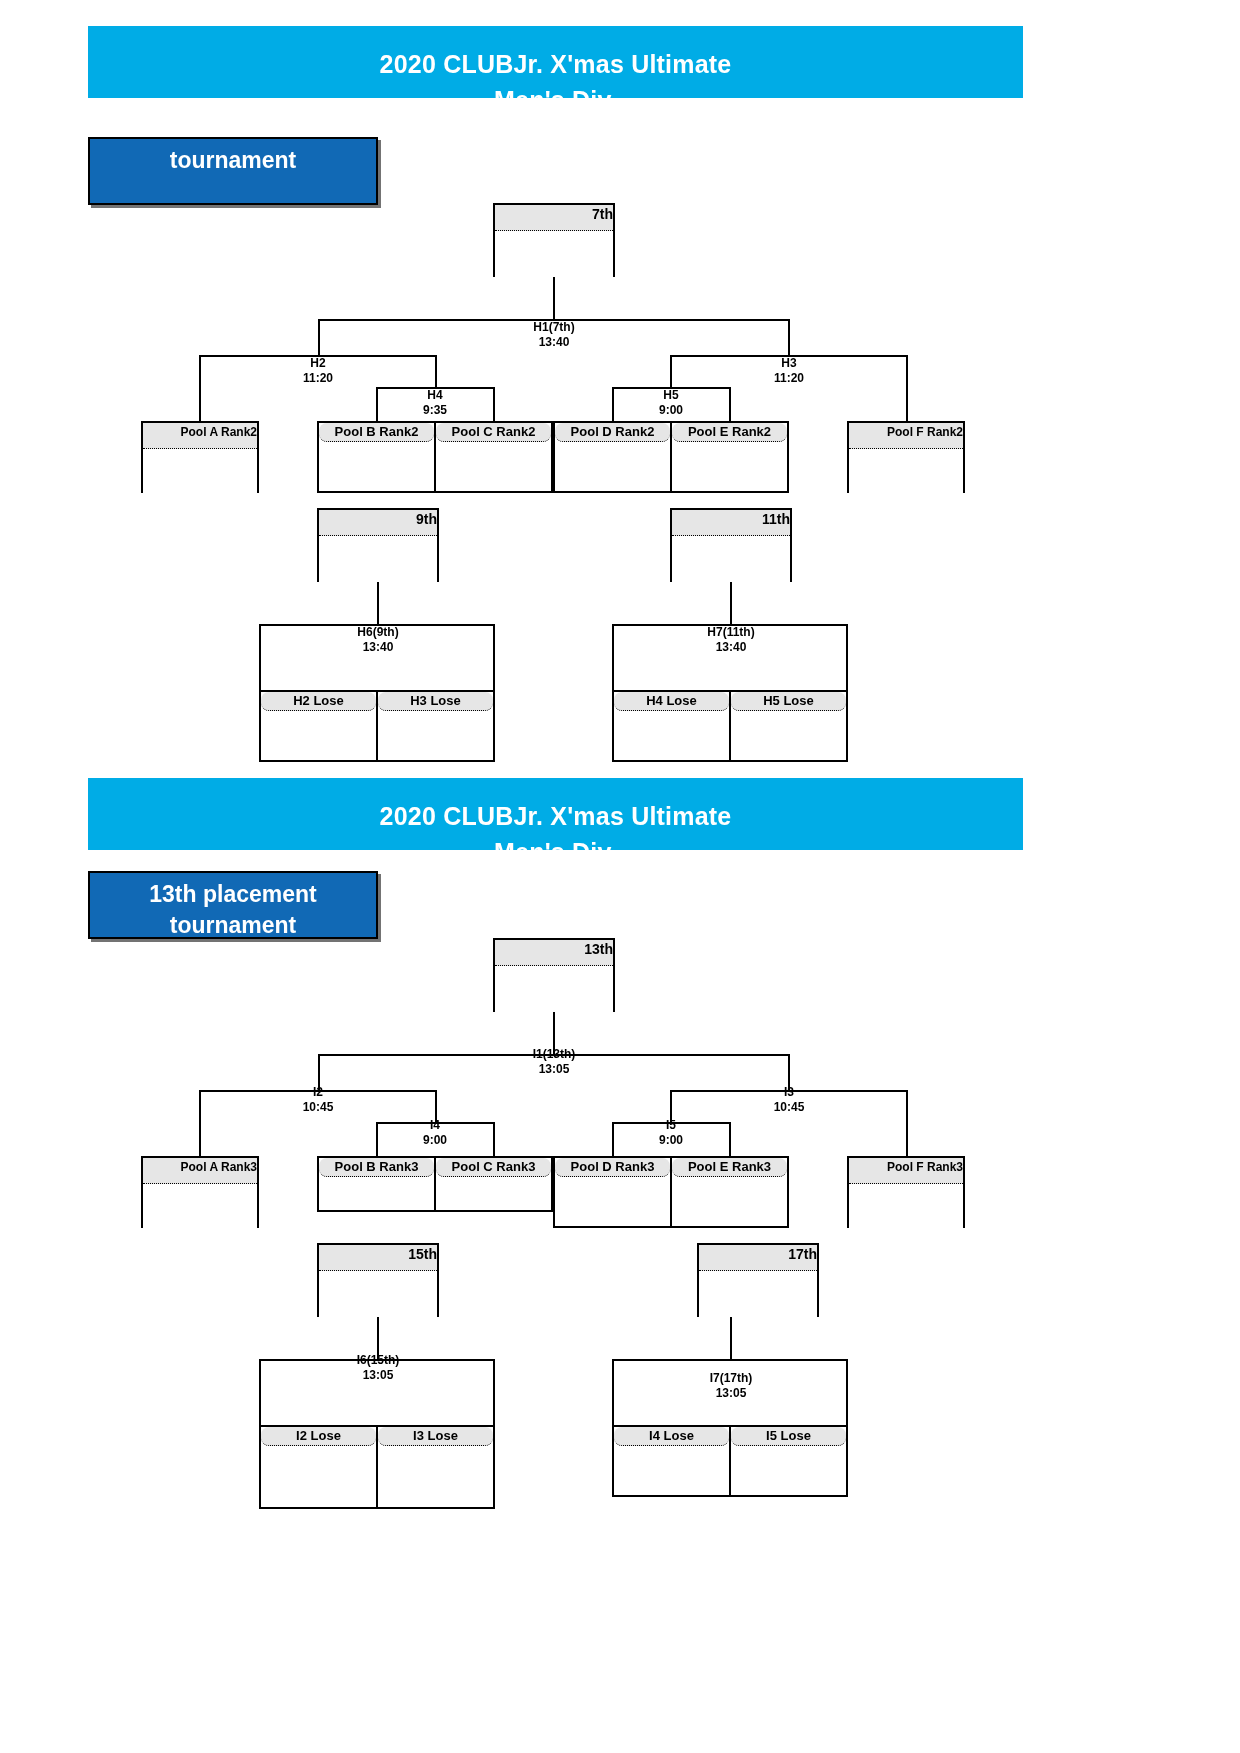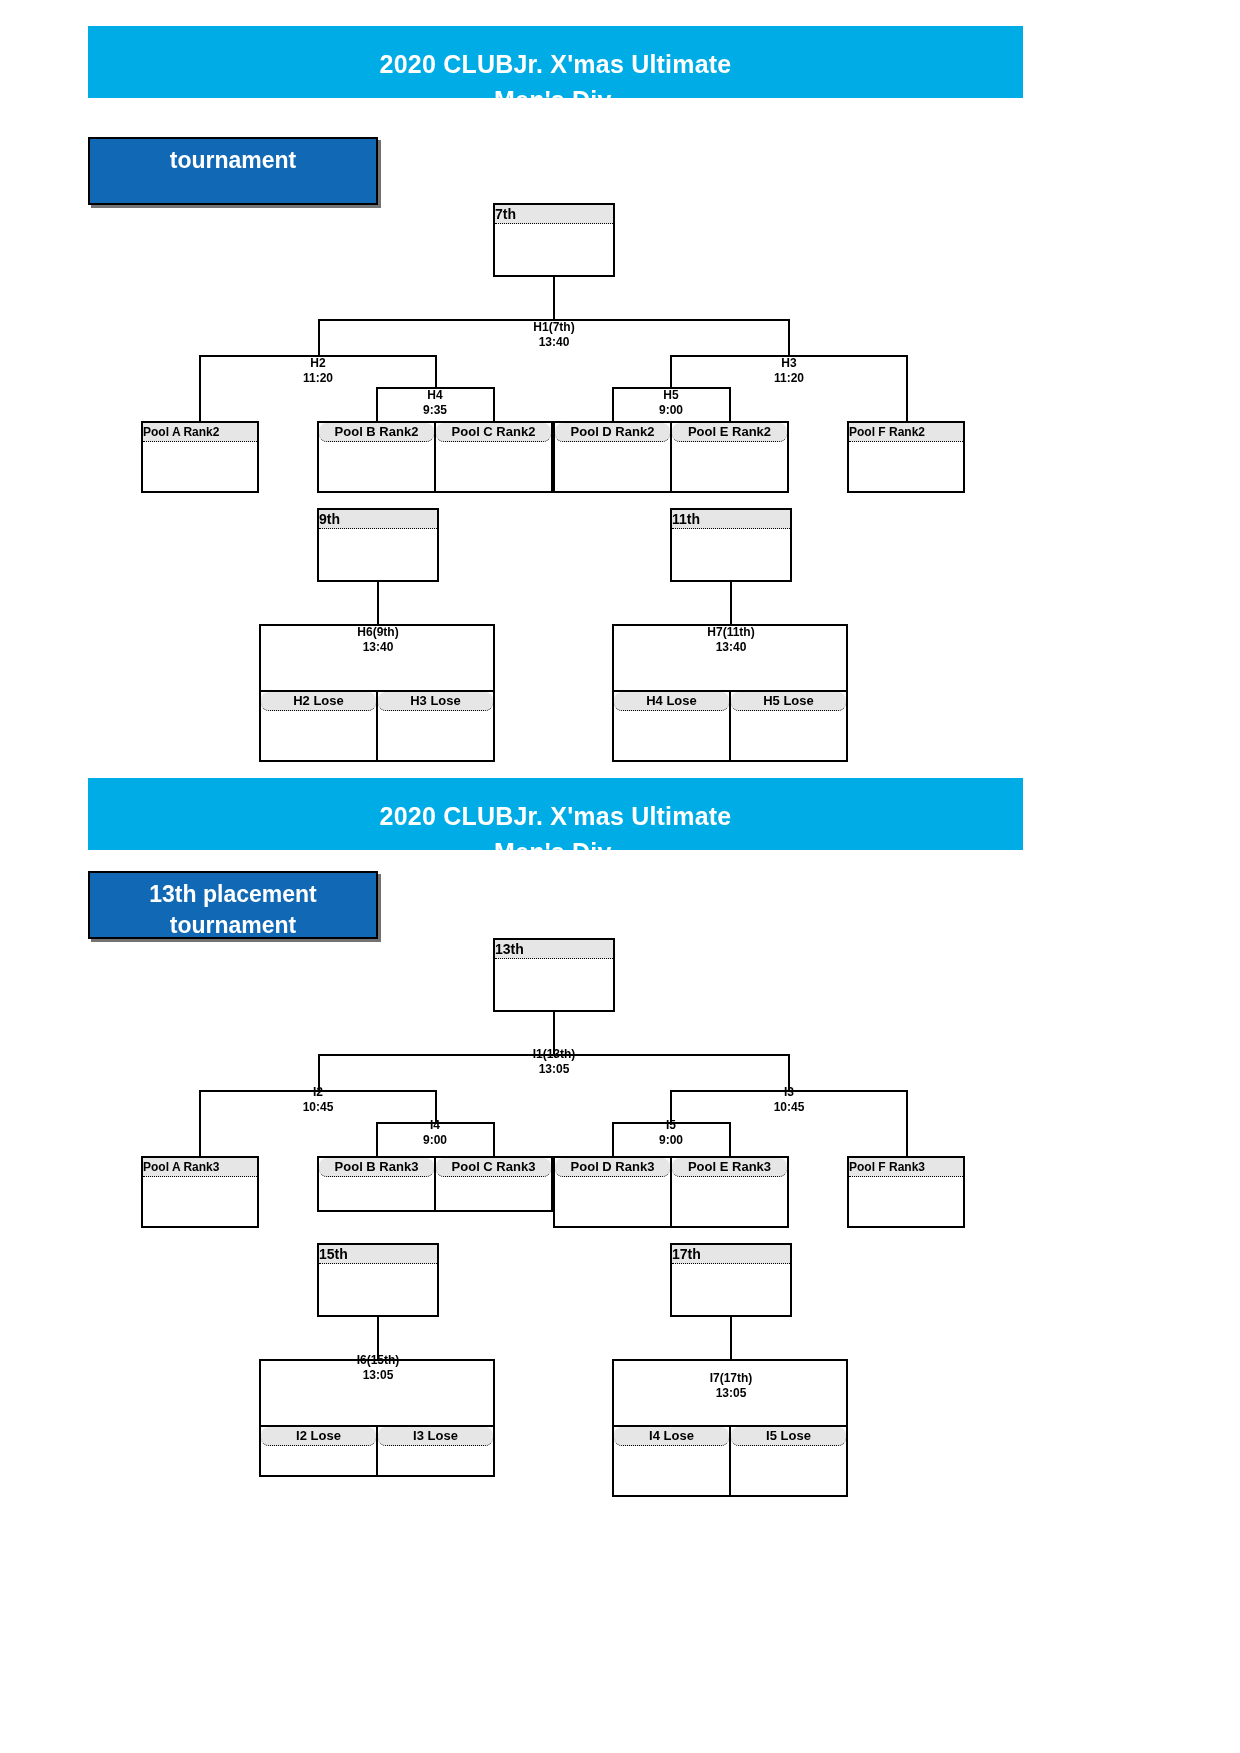--- a/index.html
+++ b/index.html
@@ -40,25 +40,25 @@
     box-shadow: 3px 3px 0 rgba(0,0,0,.55);
   }
 
   
   .tbox {
     position: absolute;
     border: 2px solid #000;
     background: #ffffff;
   }
   .tbox > .hdr {
-    height: 19px;
+    height: 26px;
     line-height: 18px;
     background: #e6e6e6;
     border-bottom: 1px dotted #000;
-    text-align: left;
+    text-align: right;
     font-size: 14px;
     font-weight: bold;
     white-space: nowrap;
     overflow: hidden;
   }
   .tbox.slim > .hdr { font-size: 12px; }
   .tbox > .body { background:#fff; height: calc(100% - 20px); }
 
   
   .pairbox { position:absolute; border:2px solid #000; display:flex; background:#fff; }
@@ -316,30 +316,30 @@
     </div>
     <div class="ln v" style="left:377px; top:1317px; height:42px;"></div>
     <div class="ln h" style="left:259px; top:1359px; width:236px;"></div>
     <div class="mlabel" style="left:318px; top:1353px; width:120px;">
       <span>I6(15th)</span>
       <span class="t2">13:05</span>
     </div>
     <div class="ln v" style="left:259px; top:1359px; height:66px;"></div>
     <div class="ln v" style="left:493px; top:1359px; height:66px;"></div>
 
-    <div class="pairbox" style="left:259px; top:1425px; width:236px; height:52px;">
+    <div class="pairbox" style="left:259px; top:1425px; width:236px; height:84px;">
       <div class="cell">
         <div class="hdr">I2 Lose</div>
       </div>
       <div class="cell">
         <div class="hdr">I3 Lose</div>
       </div>
     </div>
 
-    <div class="tbox" style="left:670px; top:1243px; width:122px; height:74px;">
+    <div class="tbox" style="left:697px; top:1243px; width:122px; height:74px;">
       <div class="hdr">17th</div>
       <div class="body"></div>
     </div>
     <div class="ln v" style="left:730px; top:1317px; height:42px;"></div>
     <div class="ln h" style="left:612px; top:1359px; width:236px;"></div>
     <div class="mlabel" style="left:671px; top:1353px; width:120px;margin-top:18px;">
       <span>I7(17th)</span>
       <span class="t2">13:05</span>
     </div>
     <div class="ln v" style="left:612px; top:1359px; height:66px;"></div>

